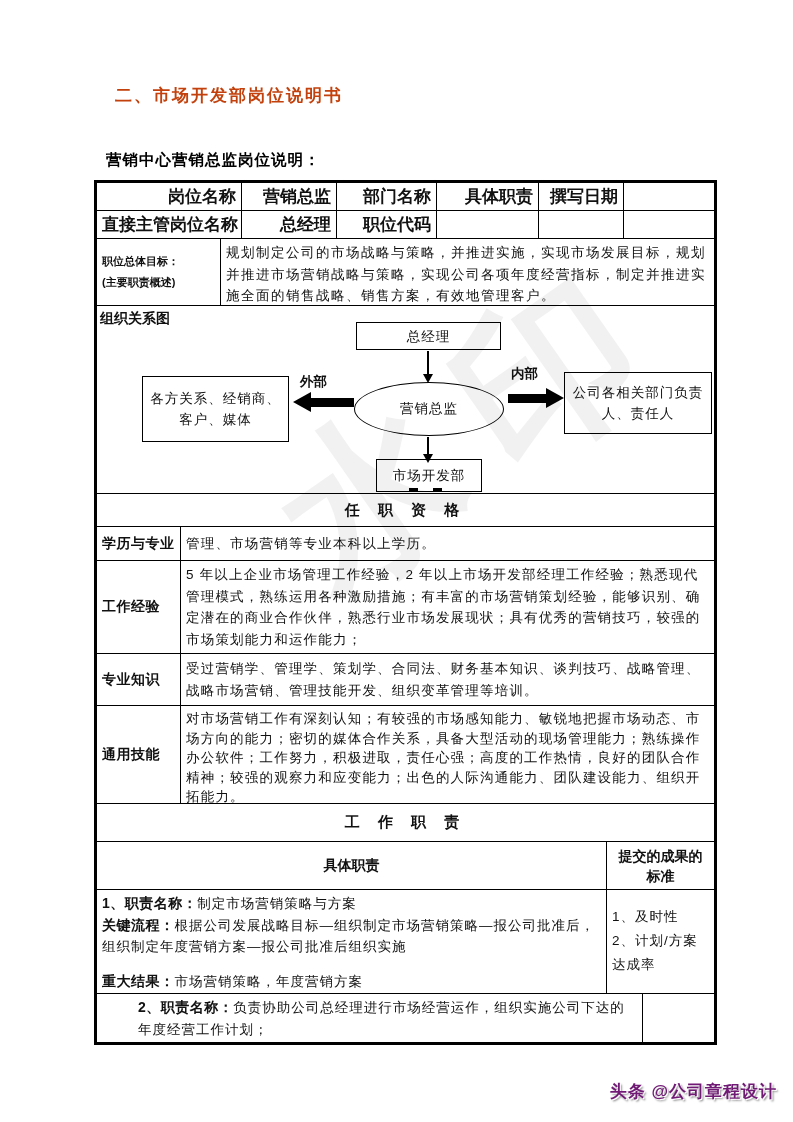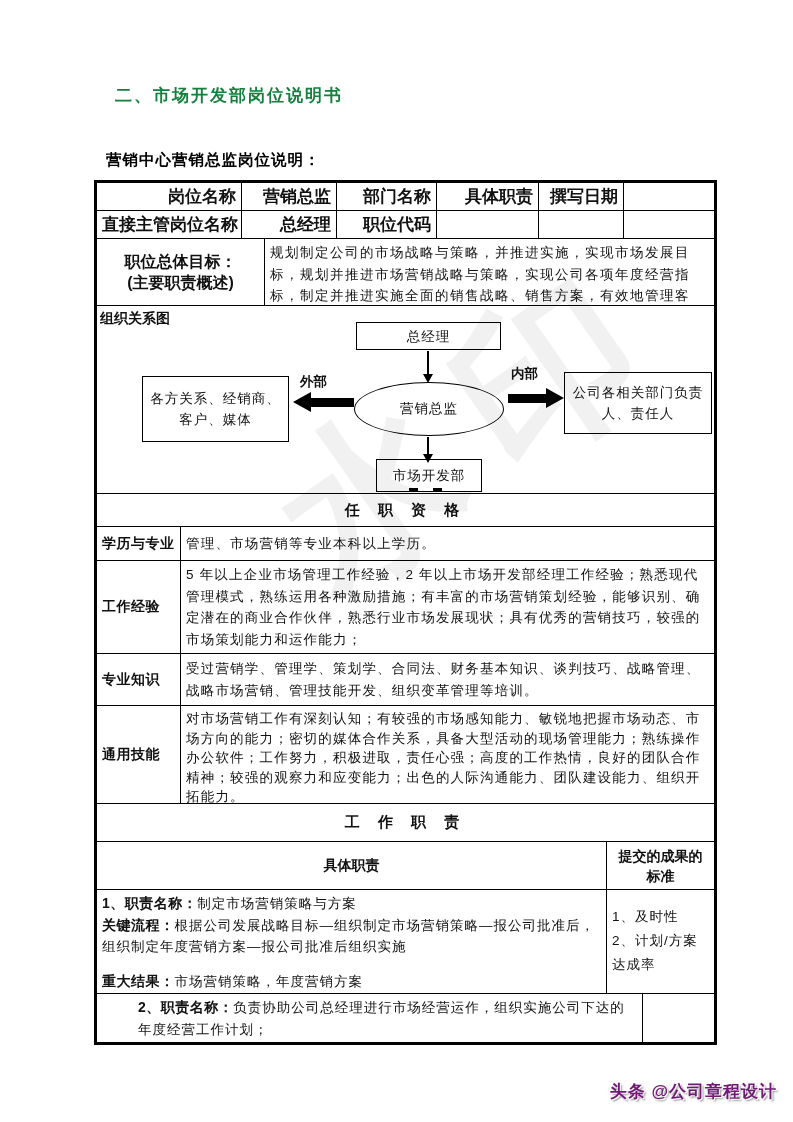--- a/index.html
+++ b/index.html
@@ -5,21 +5,21 @@
   * { margin:0; padding:0; box-sizing:border-box; }
   html,body { background:#ffffff; }
   body { font-family:"Liberation Sans", sans-serif; color:#111; }
   .page {
     position:relative; width:793px; height:1122px; background:#fff;
     overflow:hidden; margin:0 auto;
   }
   
   .doc-title {
     position:absolute; left:115px; top:84px;
-    font-size:17px; font-weight:bold; letter-spacing:2px; color:#15803d;
+    font-size:17px; font-weight:bold; letter-spacing:2px; color:#c2410c;
   }
   .doc-subtitle {
     position:absolute; left:106px; top:150px;
     font-size:15.5px; font-weight:bold; letter-spacing:1px; color:#000;
   }
   
   .watermark {
     position:absolute; left:300px; top:430px; z-index:1;
     font-size:175px; font-weight:bold; letter-spacing:40px;
     color:rgba(120,120,120,0.10);
@@ -43,21 +43,21 @@
   .tcell:last-child { border-right:none; }
   .lbl { font-weight:bold; font-size:14px; }
   .vcenter { display:flex; flex-direction:column; justify-content:center; }
   
   .r12 { height:28px; }
   .r12 .tcell { font-size:17px; line-height:21px; white-space:nowrap;text-align:right; }
   .c1 { width:145px; } .c2 { width:95px; } .c3 { width:100px; }
   .c4 { width:102px; } .c5 { width:85px; } .c6 { flex:1; }
   
   .r3 { height:67px; }
-  .r3 .objlabel { width:168px; font-size:16px; line-height:21px;text-align:center; }
+  .r3 .objlabel { width:124px; font-size:11px; line-height:21px; }
   .r3 .objbody { flex:1; font-size:13.5px; line-height:21.5px; letter-spacing:1.5px; }
   
   .r4 { height:188px; position:relative; display:block;padding-left:7px; }
   .orglabel { position:absolute; left:3px; top:4px; font-size:14px; font-weight:bold; }
   .obox {
     position:absolute; border:1px solid #000; background:transparent;
     display:flex; align-items:center; justify-content:center; text-align:center;
     font-size:13.5px; line-height:21px; letter-spacing:1px; padding:2px;
   }
   .oval {

